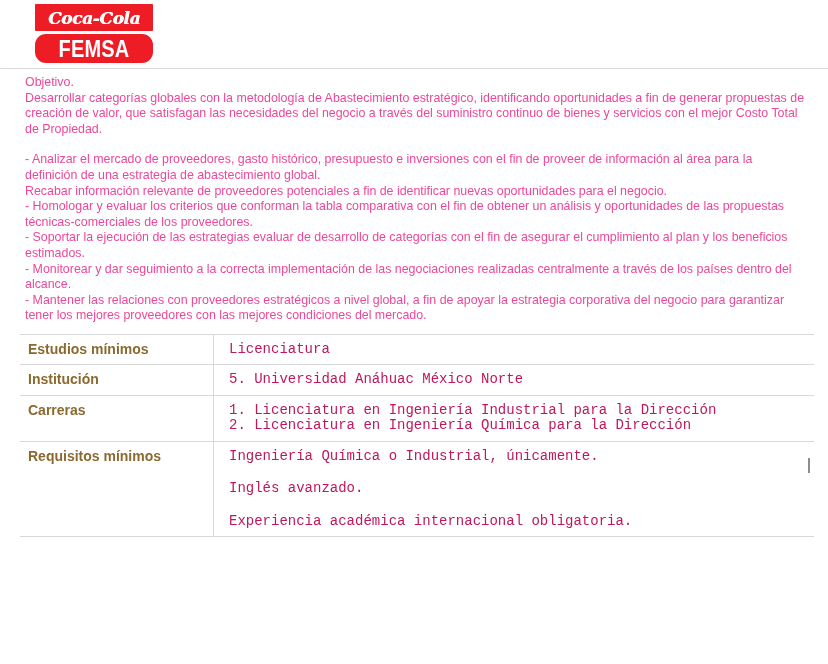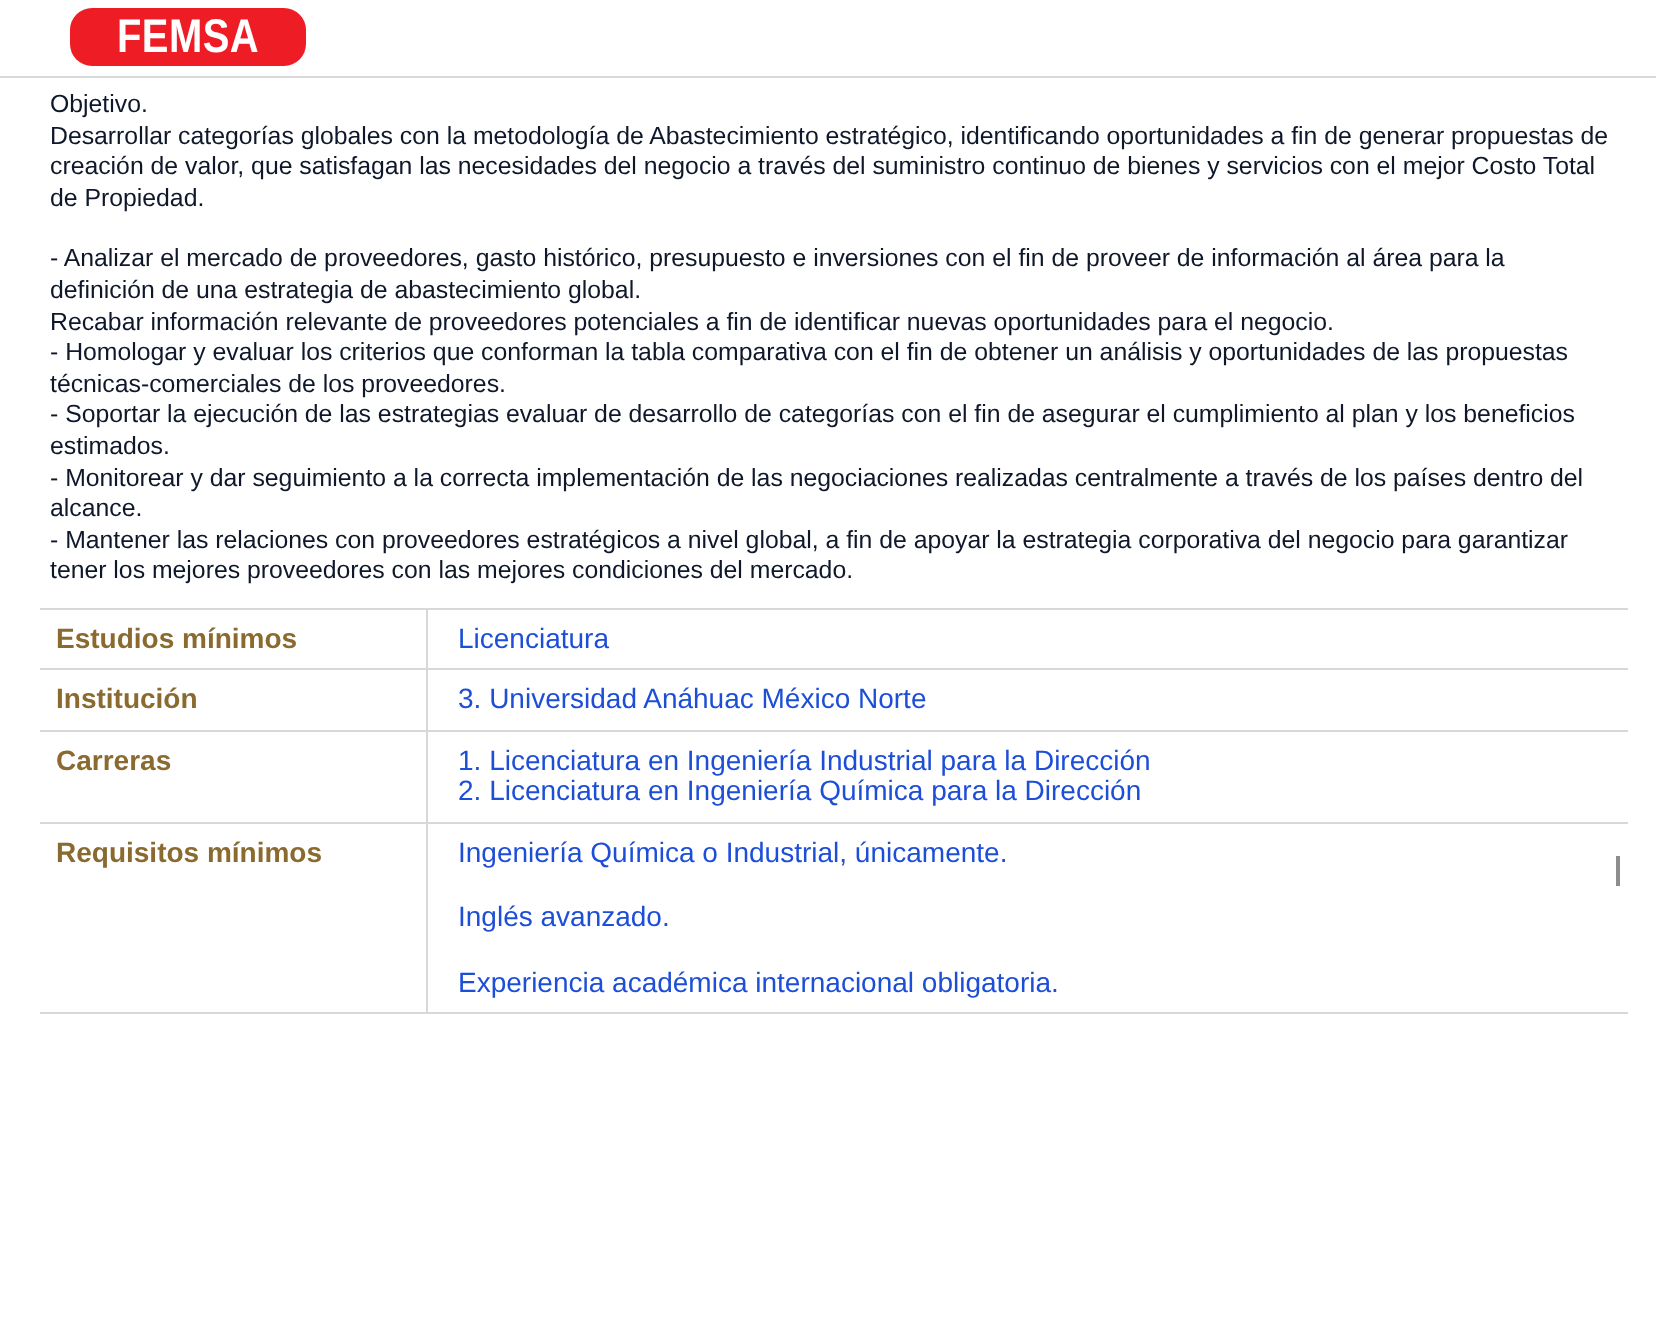--- a/index.html
+++ b/index.html
@@ -78,21 +78,21 @@
   }
 
   
   .content {
     padding: 6px 20px 0 25px;
     position: relative;
   }
   .prose {
     font-size: 12.4px;
     line-height: 15.6px;
-    color: #0f172a;
+    color: #ec4899;
     max-width: 790px;
   }
   .prose p {
     margin: 0;
     padding: 0;
   }
   .prose .spacer {
     height: 15px;
   }
 
@@ -124,35 +124,39 @@
     font-size: 14px;
     line-height: 15.5px;
   }
   .cell-label {
     width: 185px;
     font-weight: bold;
     color: #8a6a2f;
     padding-left: 8px !important;
   }
   .cell-value {
-    color: #1d4ed8;
+    color: #be185d;
     border-left: 1px solid #d8d8d8;
     padding-left: 15px !important;
+    font-family: Liberation Mono, monospace;
   }
   .cell-value div {
     margin: 0;
   }
   .value-gap {
     height: 17px;
   }
 </style>
 </head>
 <body>
 
 <div class="logo-area">
+  <div class="logo-block logo-coke">
+    <span class="coke-script">Coca-Cola</span>
+  </div>
   <div class="logo-block logo-femsa">
     <span class="femsa-word">FEMSA</span>
   </div>
 </div>
 
 <div class="top-rule"></div>
 
 <div class="content">
   <div class="prose">
     <p>Objetivo.</p>
@@ -172,21 +176,21 @@
   <tbody>
     <tr>
       <td class="cell-label">Estudios mínimos</td>
       <td class="cell-value">
         <div>Licenciatura</div>
       </td>
     </tr>
     <tr>
       <td class="cell-label">Institución</td>
       <td class="cell-value">
-        <div>3. Universidad Anáhuac México Norte</div>
+        <div>5. Universidad Anáhuac México Norte</div>
       </td>
     </tr>
     <tr>
       <td class="cell-label">Carreras</td>
       <td class="cell-value">
         <div>1. Licenciatura en Ingeniería Industrial para la Dirección</div>
         <div>2. Licenciatura en Ingeniería Química para la Dirección</div>
       </td>
     </tr>
     <tr>

